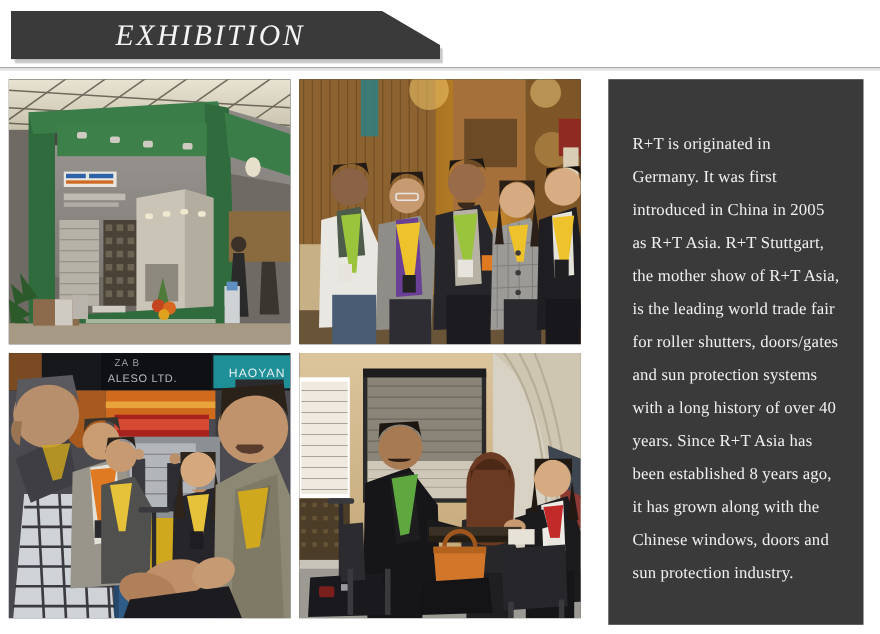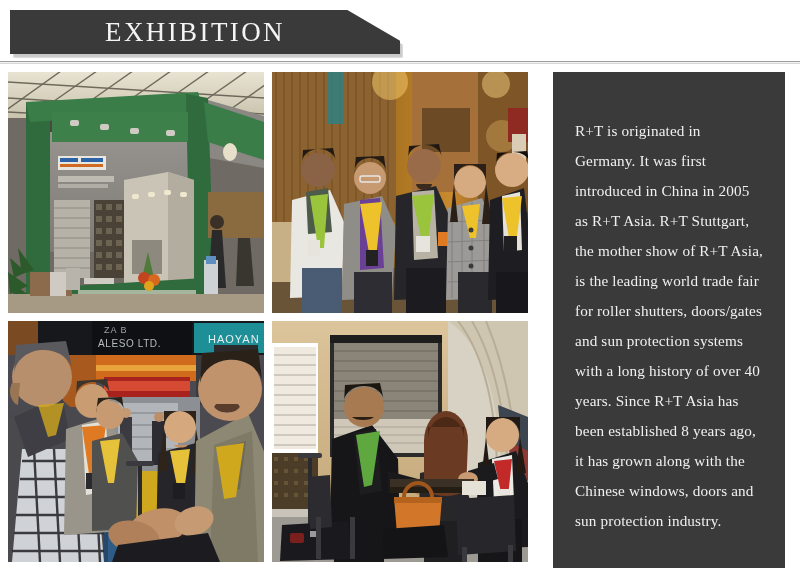--- a/index.html
+++ b/index.html
@@ -53,20 +53,21 @@
     align-items: center;
   }
   .banner-title {
     color: #f4f4f4;
     font-family: "Liberation Serif", serif;
     font-size: 27px;
     letter-spacing: 2.4px;
     margin-left: 95px;
     line-height: 1;
     white-space: nowrap;
+    font-style: italic;
   }
   .header-rule {
     position: absolute;
     left: 0;
     top: 61px;
     width: 800px;
     height: 3px;
     border-top: 1px solid #9e9e9e;
     border-bottom: 1px solid #d8d8d8;
     background: #f2f2f2;

